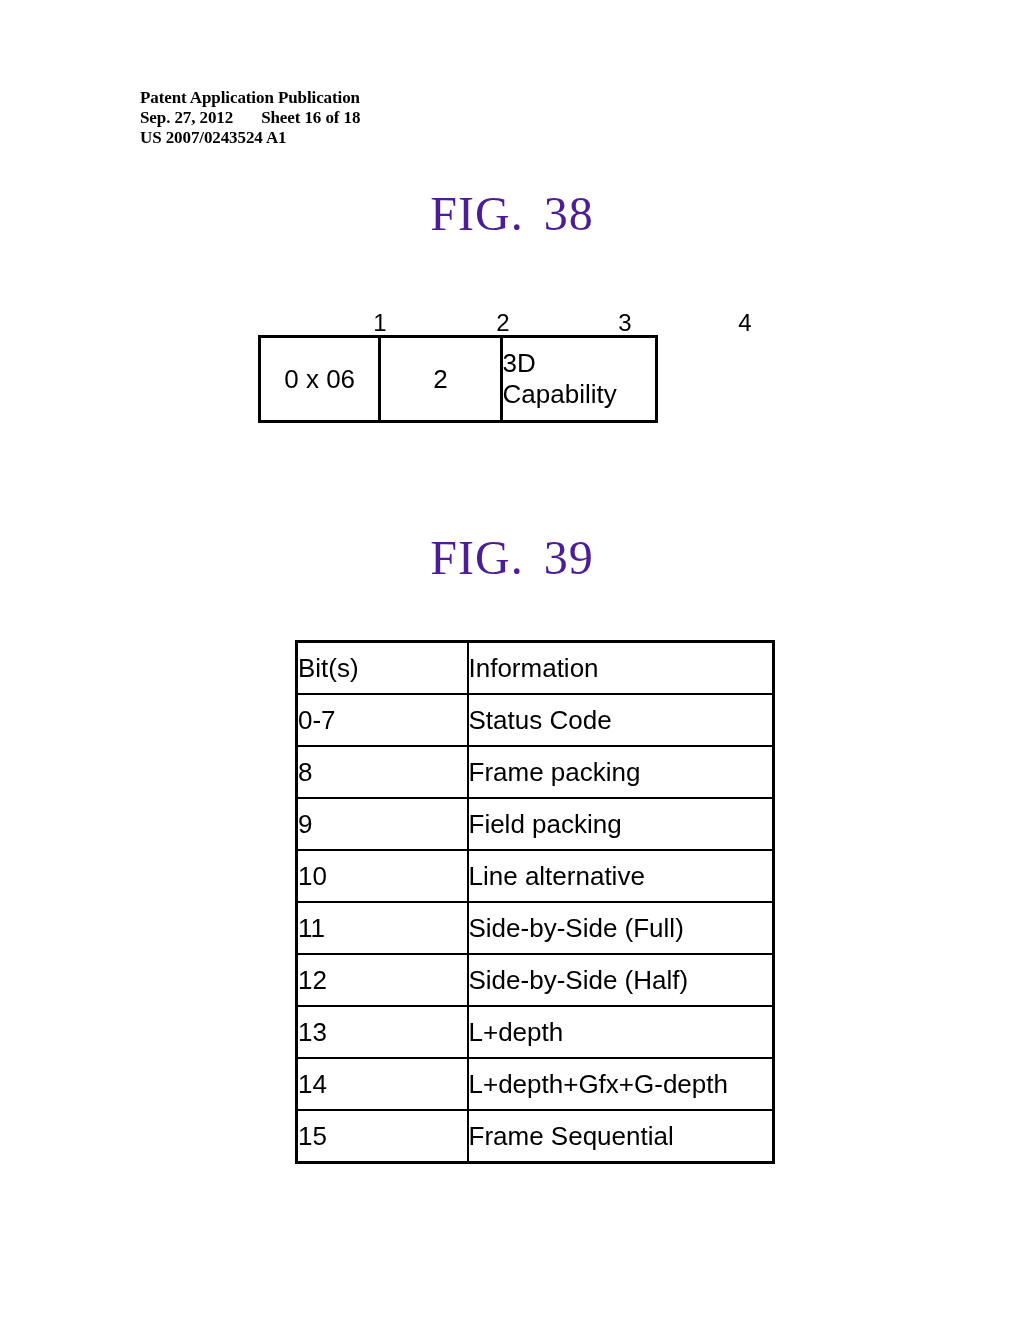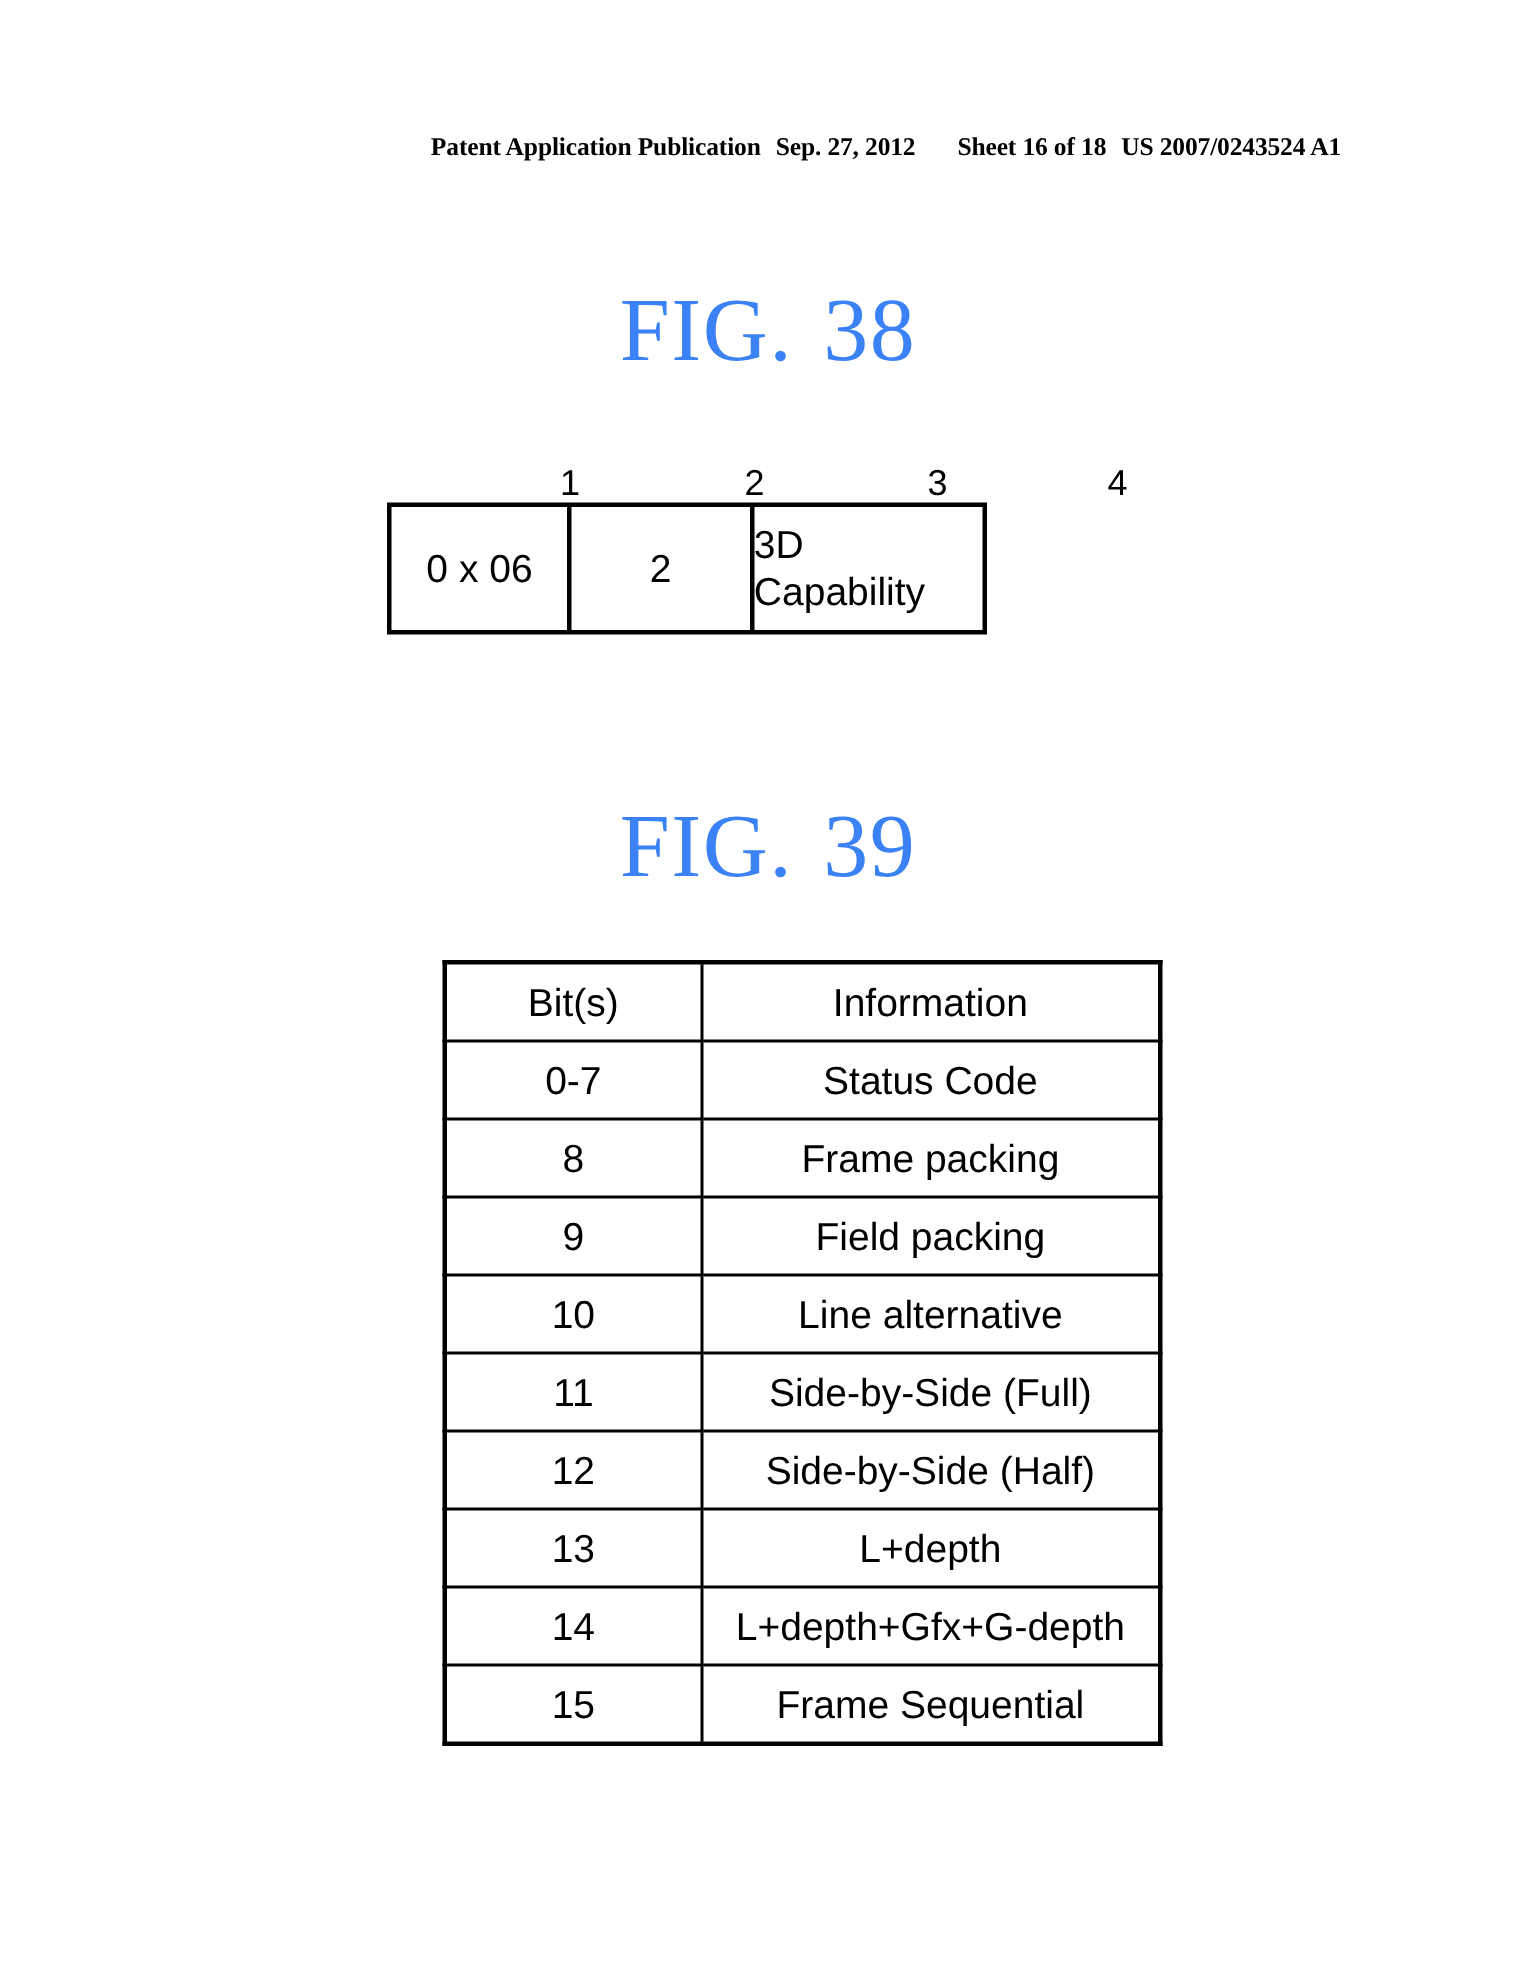--- a/index.html
+++ b/index.html
@@ -18,27 +18,27 @@
     position: relative;
     width: 1024px;
     height: 1320px;
     background: #ffffff;
     overflow: hidden;
   }
 
   
   .pub-header {
     position: absolute;
-    left: 142px;
+    left: 130px;
     top: 88px;
     width: 752px;
     display: flex;
-    flex-direction: row;
+    flex-direction: column;
     align-items: baseline;
-    justify-content: flex-end;
+    justify-content: center;
     font-family: "Liberation Serif", serif;
     font-weight: bold;
     font-size: 17px;
     letter-spacing: -0.1px;
     white-space: nowrap;
     color: #000;
   }
   .pub-header .hdr-left   { margin-right: 10px; }
   .pub-header .hdr-mid    { margin-right: 16px; }
   .pub-header .hdr-sheet  { margin-left: 12px; }
@@ -46,23 +46,23 @@
   .hdr-group { display: flex; align-items: baseline; }
 
   
   .fig-title {
     position: absolute;
     width: 100%;
     left: 0;
     text-align: center;
     font-family: "Liberation Serif", serif;
     font-weight: normal;
-    font-size: 60px;
+    font-size: 48px;
     letter-spacing: 2px;
-    color: #3b82f6;
+    color: #4c1d95;
   }
   .fig-title .fig-word { letter-spacing: 1px; }
   .fig-title .fig-num  { margin-left: 20px; letter-spacing: 1px; }
 
   #fig38-title { top: 186px; }
   #fig39-title { top: 530px; }
 
   
   #fig38-wrap {
     position: absolute;
@@ -120,21 +120,20 @@
     box-sizing: border-box;
     background: #fff;
     table-layout: fixed;
   }
   #fig39-table td {
     border: 2px solid #000;
     height: 50px;
     font-family: "Liberation Sans", sans-serif;
     font-size: 26px;
     color: #000;
-    text-align: center;
     vertical-align: middle;
     padding: 0;
     white-space: nowrap;
   }
   #fig39-table col.col-bits { width: 171px; }
   #fig39-table col.col-info { width: auto; }
 </style>
 </head>
 <body>
 

